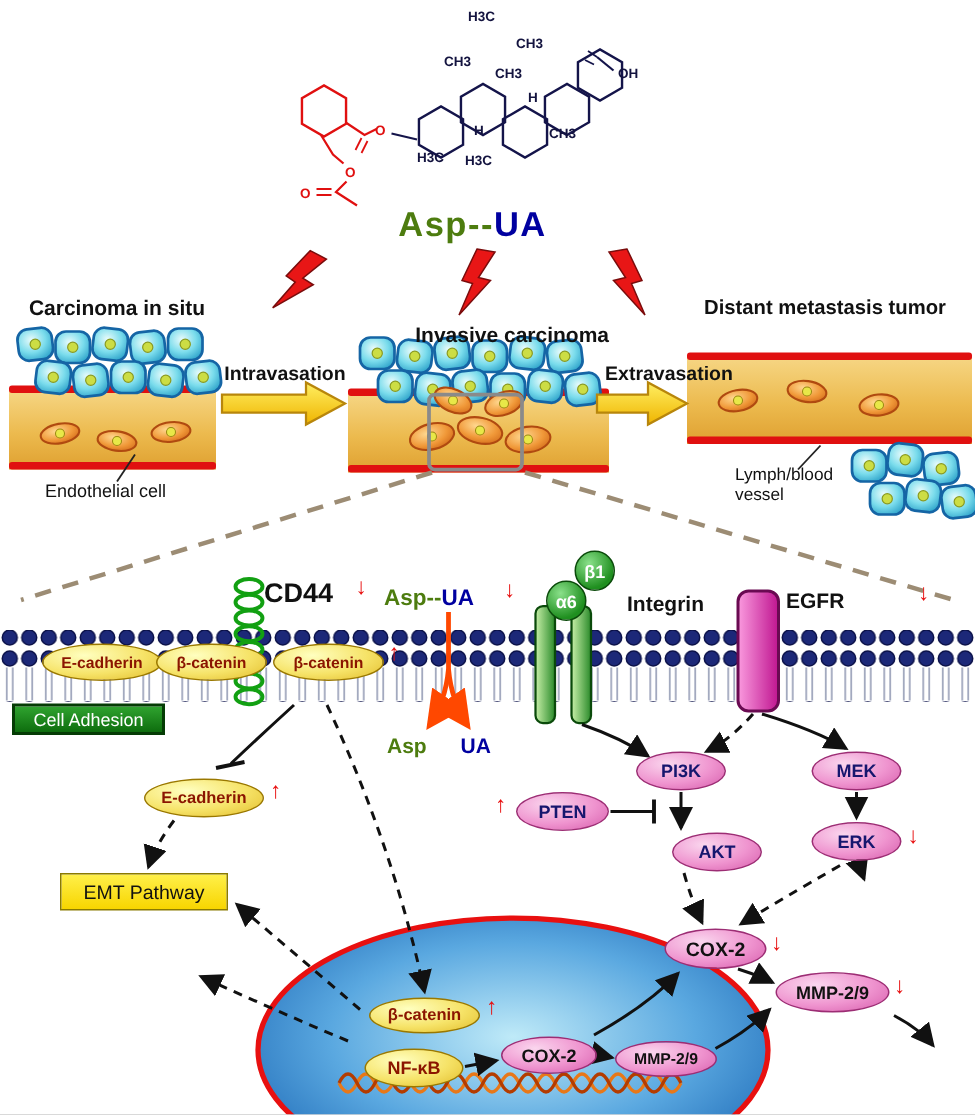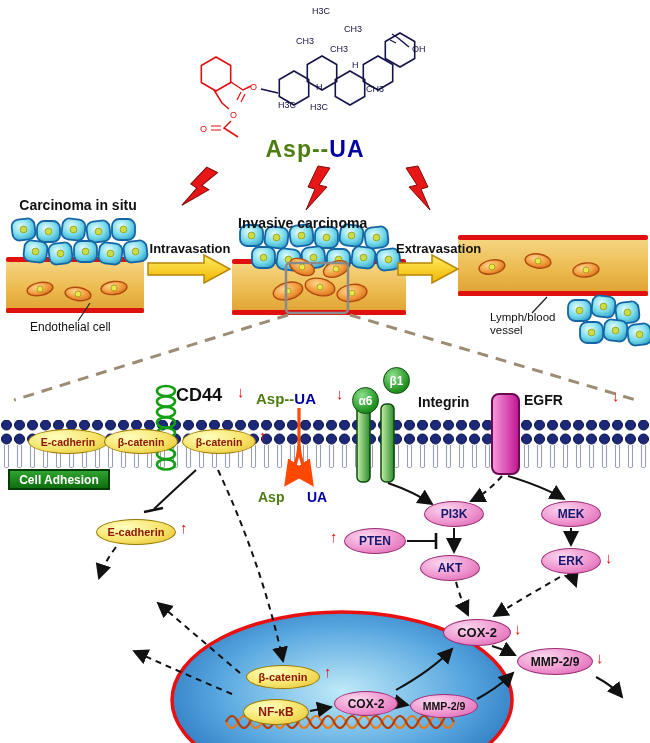--- a/index.html
+++ b/index.html
@@ -4,28 +4,28 @@
 <style>
   *{margin:0;padding:0;box-sizing:border-box}
   body{margin:0;background:#999;font-family:"Liberation Sans",sans-serif}
   #stage{position:relative;width:650px;height:743px;background:#fff;overflow:hidden}
   #art{position:absolute;left:0;top:0}
   .abs{position:absolute}
   .b{font-weight:bold}
   .red{color:#4d7c0f}
   .navy{color:#0000a0}
   .lbl{position:absolute;color:#111}
-  .mol{position:absolute;font-size:9px;font-weight:normal;color:#13133f}
+  .mol{position:absolute;font-size:9px;font-weight:bold;color:#13133f}
   .mol.red{color:#e01010}
   .reg{position:absolute;color:#e81010;font-weight:bold;font-size:15px;line-height:1}
   .oval{position:absolute;display:flex;align-items:center;justify-content:center;border-radius:50%;font-weight:bold;white-space:nowrap}
   .yoval{background:radial-gradient(ellipse at 35% 30%,#ffffc0,#f6e368 55%,#e2bc2a);border:1.6px solid #9a7800;color:#8b1500}
   .poval{background:radial-gradient(ellipse at 35% 30%,#fad6ee,#ef94cf 55%,#d65cab);border:1.6px solid #9c2d74;color:#16166e}
   .poval.dark{color:#111}
-  .box{position:absolute;display:flex;align-items:center;justify-content:center;text-align:center;font-weight:bold;color:#111}
+  .box{position:absolute;display:flex;align-items:center;justify-content:center;text-align:center;font-weight:normal;color:#111}
   .ybox{background:linear-gradient(#fff04a,#f7d500);border:1.2px solid #8a7a00}
   .pbox{background:linear-gradient(#f07cc8,#d6439e);border:1.2px solid #8a1f66}
   .gbox{background:linear-gradient(#2fa32f,#0e6d0e);border:2px solid #053c05;color:#fff}
   .gcircle{position:absolute;display:flex;align-items:center;justify-content:center;border-radius:50%;background:radial-gradient(circle at 35% 30%,#8ae08a,#1f8f1f 70%);border:1.5px solid #0a4a0a;color:#fff;font-weight:bold;font-size:12px}
 </style>
 </head>
 <body>
 
 <div id="stage">
 
@@ -280,49 +280,51 @@
 <span class="mol" style="left:366px;top:84px">CH3</span>
 <span class="mol" style="left:278px;top:100px">H3C</span>
 <span class="mol" style="left:310px;top:102px">H3C</span>
 <span class="mol red" style="left:250px;top:82px">O</span>
 <span class="mol red" style="left:230px;top:110px">O</span>
 <span class="mol red" style="left:200px;top:124px">O</span>
 
 <div class="abs b" style="left:230px;top:136px;width:170px;text-align:center;font-size:23px;letter-spacing:1px"><span class="red">Asp</span><span class="red">--</span><span class="navy">UA</span></div>
 
 <div class="lbl b" style="left:2px;top:197px;width:152px;text-align:center;font-size:14px">Carcinoma in situ</div>
-<div class="lbl b" style="left:238px;top:215px;width:168px;text-align:left;font-size:14px">Invasive carcinoma</div>
+<div class="lbl b" style="left:238px;top:215px;width:168px;text-align:right;font-size:14px">Invasive carcinoma</div>
+<div class="lbl b" style="left:452px;top:197px;width:196px;text-align:center;font-size:13.5px">Distant metastasis tumor</div>
 <div class="lbl b" style="left:142px;top:241px;width:96px;text-align:center;font-size:13px">Intravasation</div>
-<div class="lbl b" style="left:396px;top:241px;width:100px;font-size:13px">Extravasation</div>
+<div class="lbl b" style="left:396px;top:241px;width:100px;text-align:center;font-size:13px">Extravasation</div>
 <div class="lbl" style="left:30px;top:320px;font-size:12px">Endothelial cell</div>
 <div class="lbl" style="left:490px;top:311px;width:80px;font-size:11.5px;line-height:1.15">Lymph/blood vessel</div>
 
 <div class="oval yoval" style="left:28px;top:429px;width:80px;height:25px;font-size:10.5px">E-cadherin</div>
 <div class="oval yoval" style="left:104px;top:429px;width:74px;height:25px;font-size:10.5px">β-catenin</div>
 <div class="oval yoval" style="left:182px;top:429px;width:74px;height:25px;font-size:10.5px">β-catenin</div>
 <span class="reg" style="left:259px;top:428px">↑</span>
 <div class="lbl b" style="left:176px;top:385px;font-size:18px">CD44</div>
 <span class="reg" style="left:237px;top:384px">↓</span>
 <div class="box gbox" style="left:8px;top:469px;width:102px;height:21px;font-size:12px">Cell Adhesion</div>
 <div class="abs b" style="left:256px;top:390px;font-size:15px"><span class="red">Asp</span><span class="red">--</span><span class="navy">UA</span></div>
 <div class="abs b red" style="left:258px;top:489px;font-size:14px">Asp</div>
 <div class="abs b navy" style="left:307px;top:489px;font-size:14px">UA</div>
 <span class="reg" style="left:336px;top:386px">↓</span>
-<div class="gcircle" style="left:352px;top:387px;width:27px;height:27px">α6</div>
+<div class="gcircle" style="left:364px;top:387px;width:27px;height:27px">α6</div>
 <div class="gcircle" style="left:383px;top:367px;width:27px;height:27px">β1</div>
 <div class="lbl b" style="left:418px;top:394px;font-size:14px">Integrin</div>
 <div class="lbl b" style="left:524px;top:392px;font-size:14px">EGFR</div>
 <span class="reg" style="left:612px;top:388px">↓</span>
 
 <div class="oval yoval" style="left:96px;top:519px;width:80px;height:26px;font-size:11px">E-cadherin</div>
 <span class="reg" style="left:180px;top:520px">↑</span>
+<div class="box ybox" style="left:40px;top:582px;width:112px;height:25px;font-size:13px">EMT Pathway</div>
 <span class="reg" style="left:330px;top:529px">↑</span>
 <div class="oval poval" style="left:344px;top:528px;width:62px;height:26px;font-size:12px">PTEN</div>
 <div class="oval poval" style="left:424px;top:501px;width:60px;height:26px;font-size:12px">PI3K</div>
-<div class="oval poval" style="left:420px;top:555px;width:60px;height:26px;font-size:12px">AKT</div>
+<div class="oval poval" style="left:448px;top:555px;width:60px;height:26px;font-size:12px">AKT</div>
 <div class="oval poval" style="left:541px;top:501px;width:60px;height:26px;font-size:12px">MEK</div>
 <div class="oval poval" style="left:541px;top:548px;width:60px;height:26px;font-size:12px">ERK</div>
 <span class="reg" style="left:605px;top:550px">↓</span>
 <div class="oval poval dark" style="left:443px;top:619px;width:68px;height:27px;font-size:13px">COX-2</div>
 <span class="reg" style="left:514px;top:621px">↓</span>
 <div class="oval poval dark" style="left:517px;top:648px;width:76px;height:27px;font-size:12px">MMP-2/9</div>
 <span class="reg" style="left:596px;top:650px">↓</span>
 
 <div class="oval yoval" style="left:246px;top:665px;width:74px;height:24px;font-size:11px">β-catenin</div>
 <span class="reg" style="left:324px;top:664px">↑</span>

